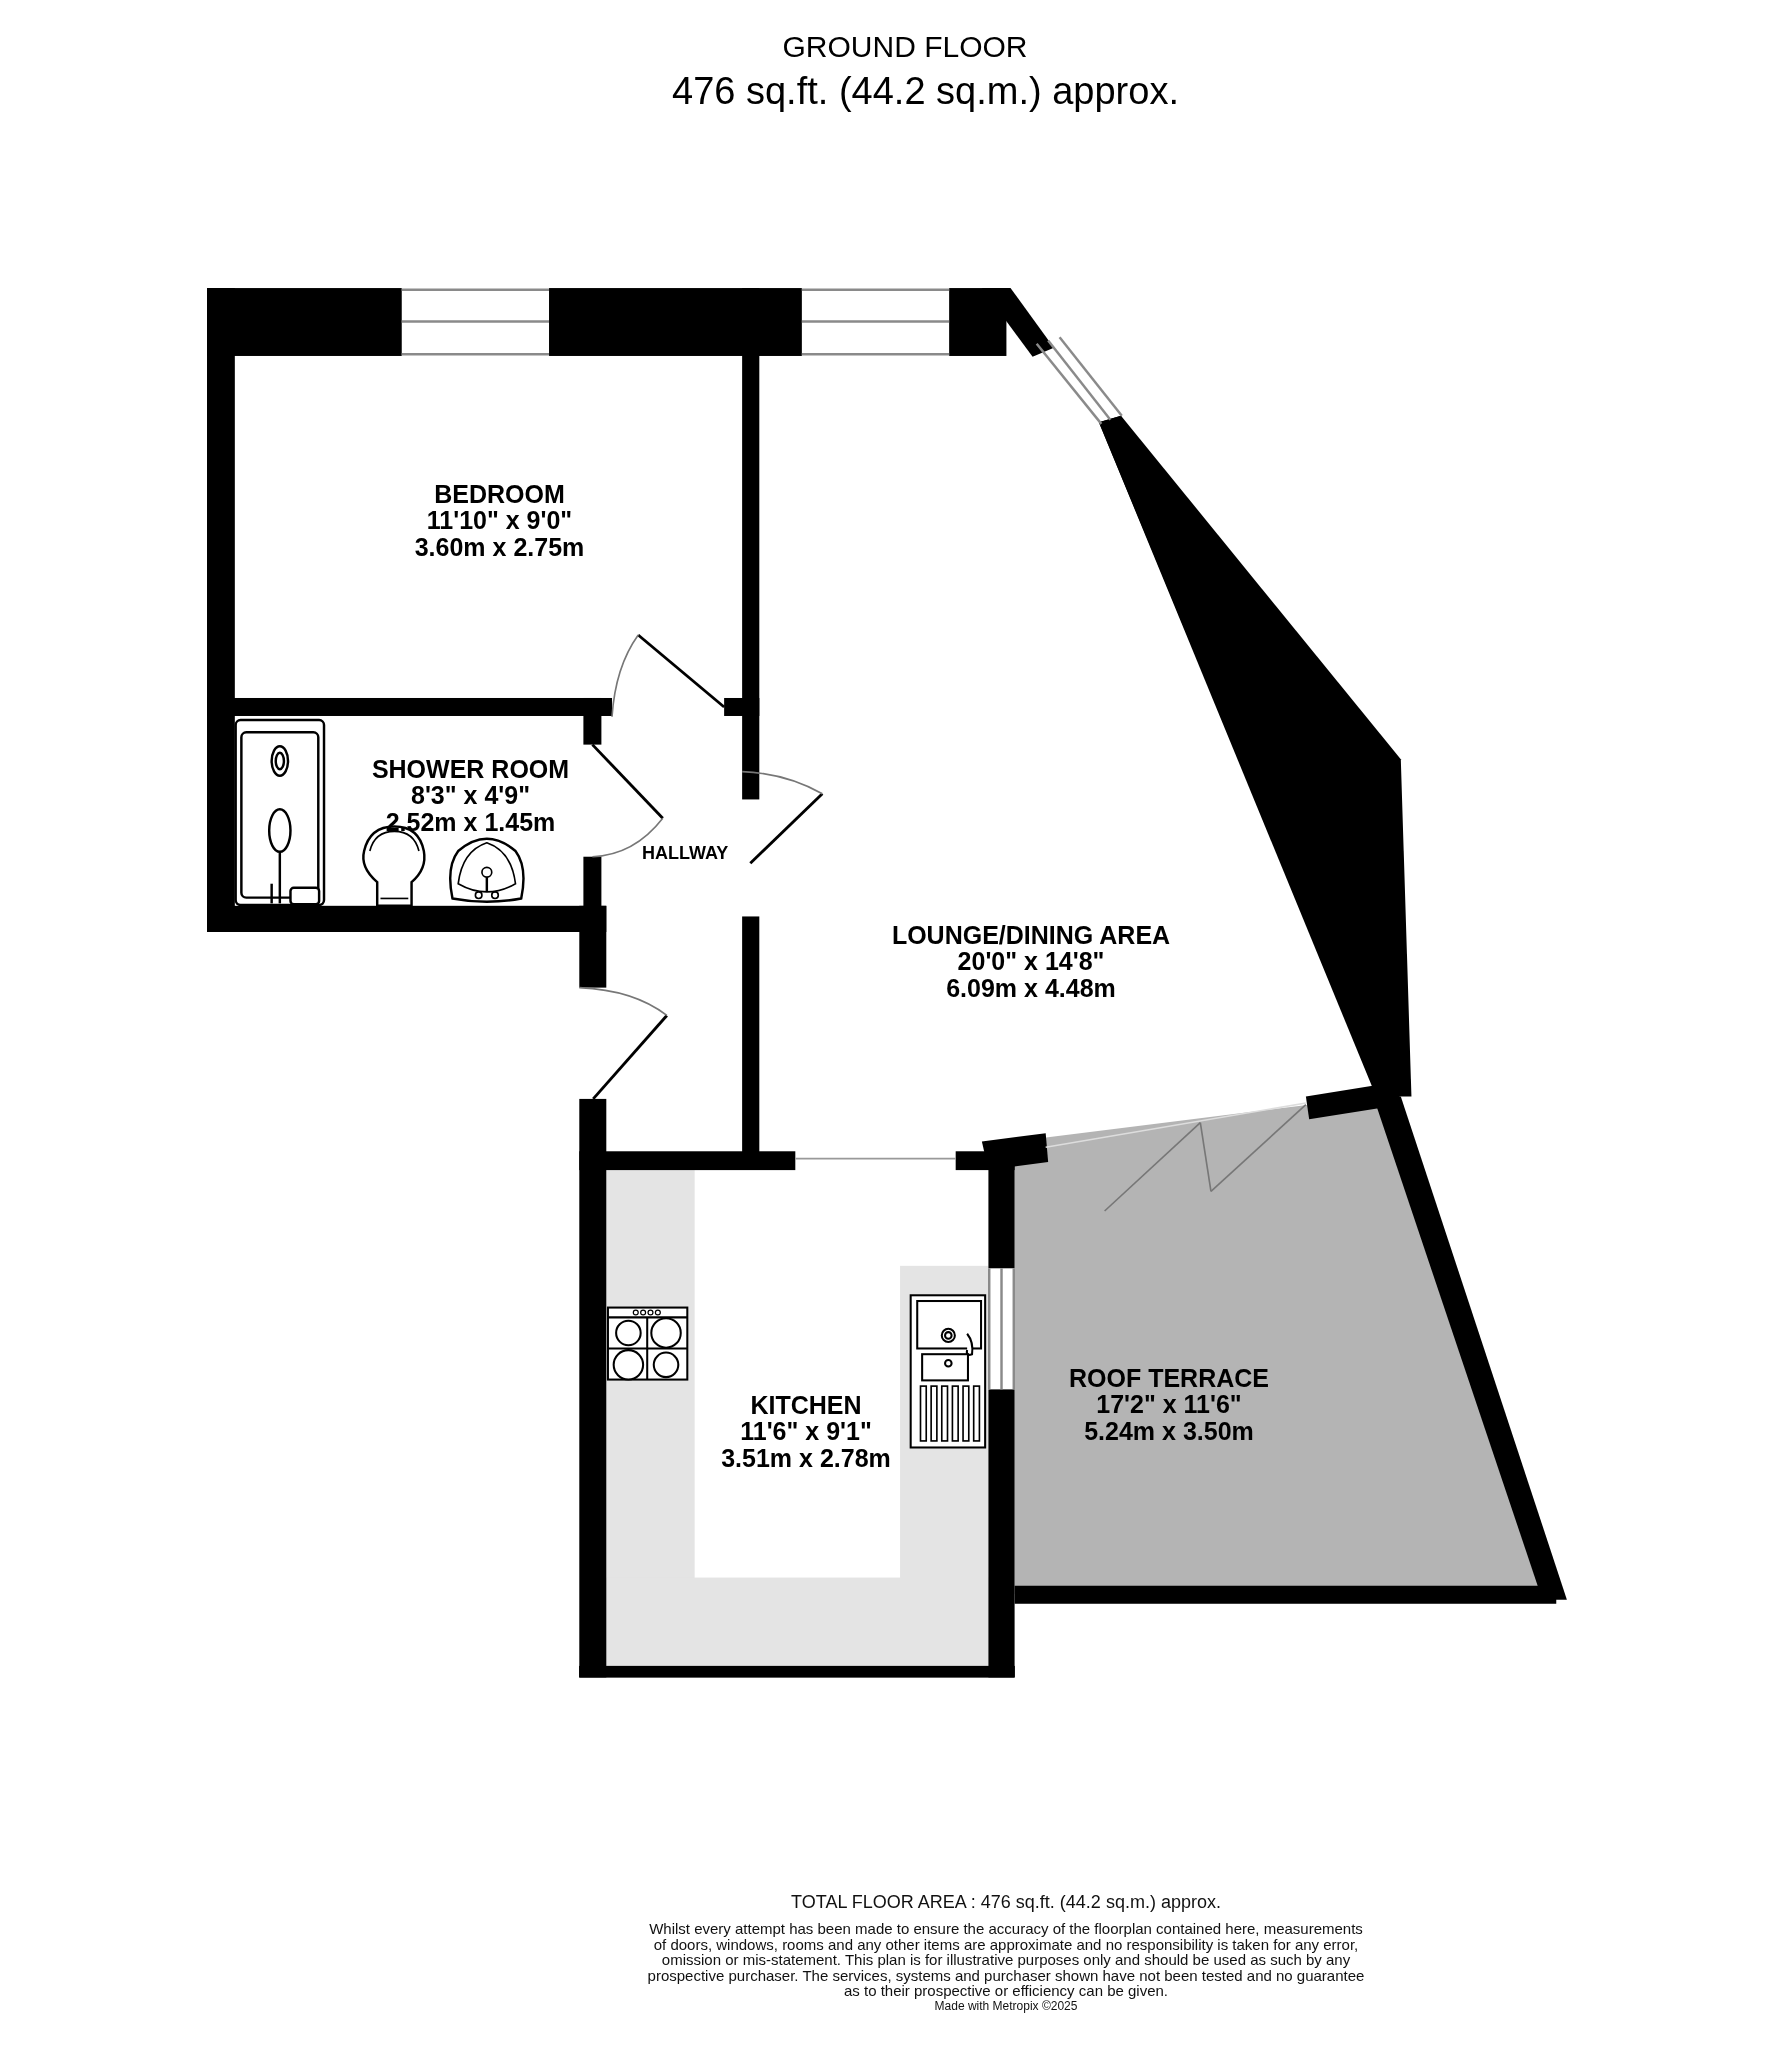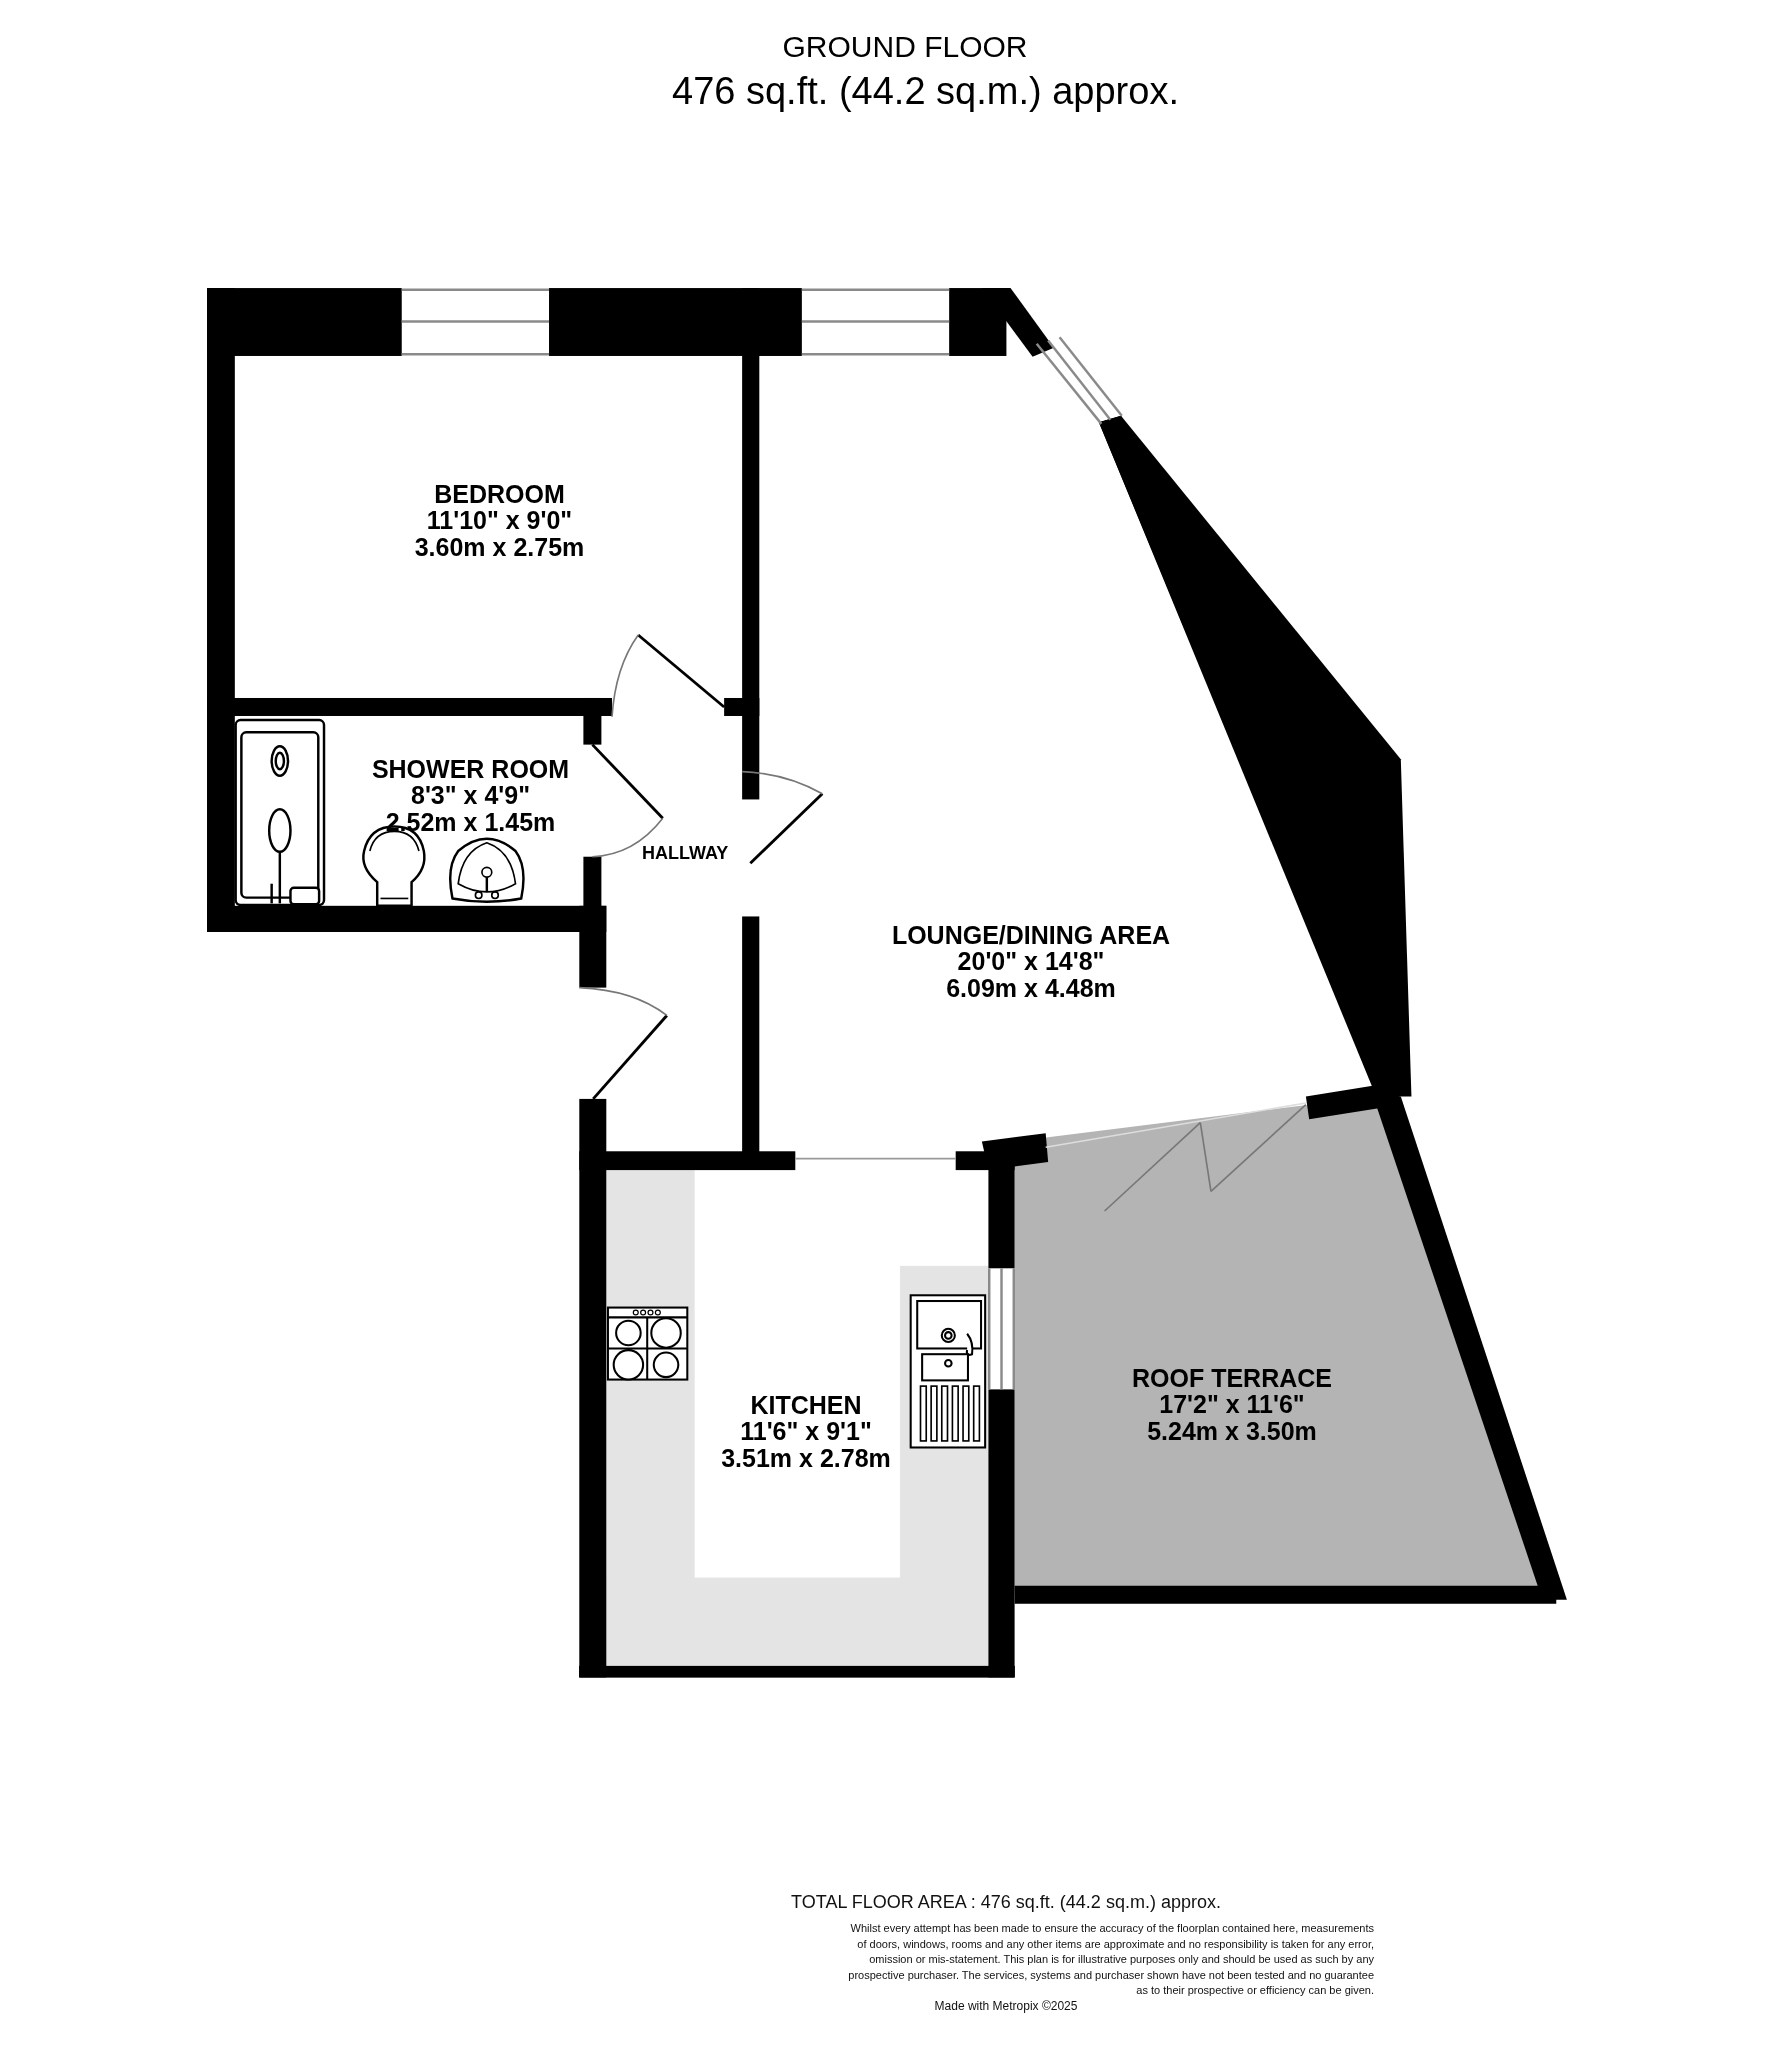--- a/index.html
+++ b/index.html
@@ -7,21 +7,21 @@
   #plan { position:absolute; left:0; top:0; }
   .hdr { position:absolute; left:0; width:1778px; text-align:center; color:#000; font-family:"Liberation Sans", sans-serif; }
   #title { top:29.5px; font-size:30px; padding-left:16px; }
   #subtitle { top:70px; font-size:38px; padding-left:73px; box-sizing:border-box; }
   .room-label { position:absolute; text-align:center; font-family:"Liberation Sans", sans-serif; font-weight:bold; color:#000; line-height:1.05; }
   .room-label .name { font-size:25px; display:block;margin-top:20px; }
   .room-label .dim { font-size:25px; display:block; }
   .small-label { position:absolute; font-weight:bold; font-size:18px; font-family:"Liberation Sans", sans-serif; }
   #footer { position:absolute; left:638px; width:736px; top:1892px; text-align:center; color:#111; font-family:Liberation Sans, sans-serif; }
   #footer .total { font-size:18px; margin-bottom:8.2px; display:block; }
-  #footer .disc { font-size:11px; line-height:15.5px; display:block;text-align:right; }
+  #footer .disc { font-size:15px; line-height:15.5px; display:block; }
   #footer .made { font-size:12px; display:block; }
 </style>
 </head>
 <body>
 
 <div id="title" class="hdr">GROUND FLOOR</div>
 <div id="subtitle" class="hdr">476 sq.ft. (44.2 sq.m.) approx.</div>
 
 <svg id="plan" width="1778" height="2062" viewBox="0 0 2173 2520" xmlns="http://www.w3.org/2000/svg">
 
@@ -206,21 +206,21 @@
   <span class="dim">20'0"  x 14'8"</span>
   <span class="dim">6.09m  x 4.48m</span>
 </div>
 
 <div class="room-label" style="left:679px; top:1372px; width:254px;">
   <span class="name">KITCHEN</span>
   <span class="dim">11'6"  x 9'1"</span>
   <span class="dim">3.51m  x 2.78m</span>
 </div>
 
-<div class="room-label" style="left:1105px; top:1345px; width:254px;">
+<div class="room-label" style="left:1042px; top:1345px; width:254px;">
   <span class="name">ROOF TERRACE</span>
   <span class="dim">17'2"  x 11'6"</span>
   <span class="dim">5.24m  x 3.50m</span>
 </div>
 
 <div id="footer">
   <span class="total">TOTAL FLOOR AREA : 476 sq.ft. (44.2 sq.m.) approx.</span>
   <span class="disc">Whilst every attempt has been made to ensure the accuracy of the floorplan contained here, measurements</span>
   <span class="disc">of doors, windows, rooms and any other items are approximate and no responsibility is taken for any error,</span>
   <span class="disc">omission or mis-statement. This plan is for illustrative purposes only and should be used as such by any</span>

